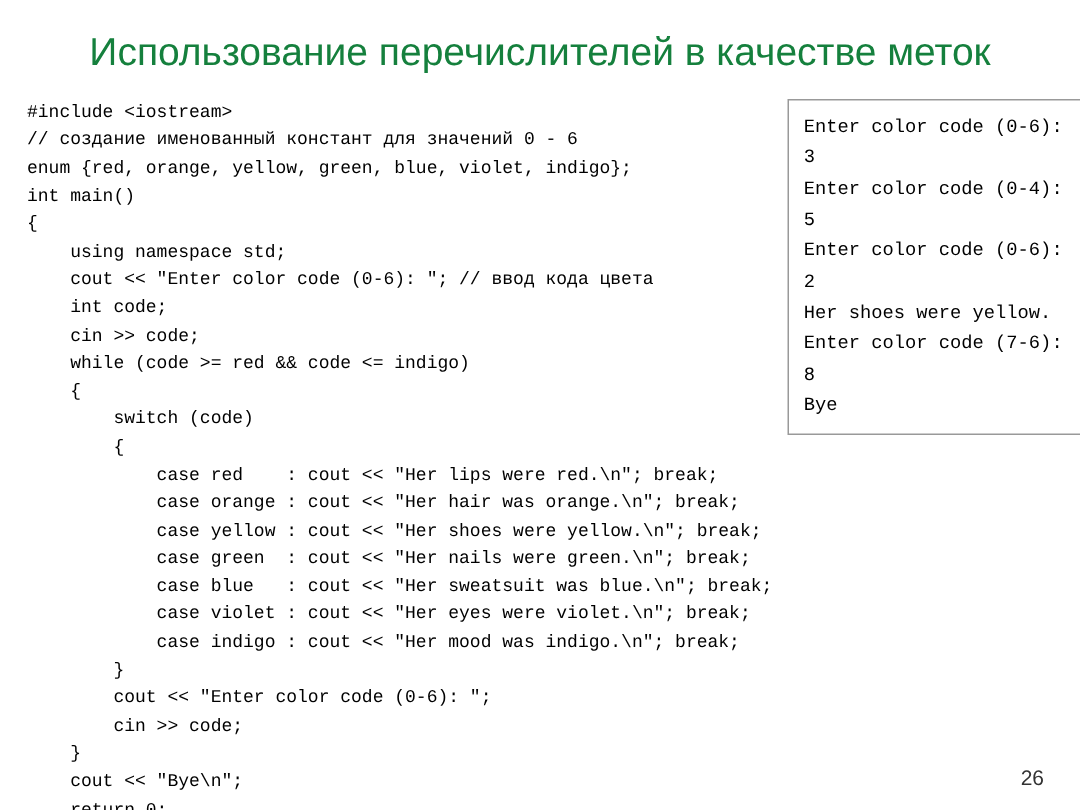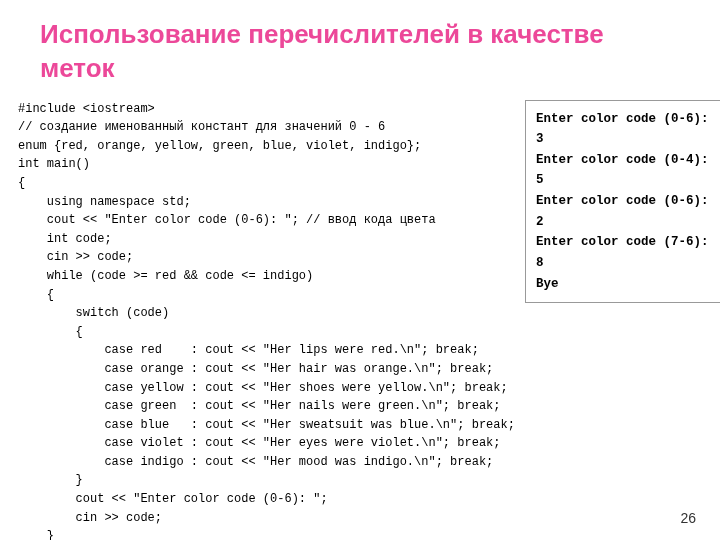--- a/index.html
+++ b/index.html
@@ -7,26 +7,26 @@
     body {
       width: 720px;
       height: 540px;
       background: #ffffff;
       font-family: Arial, sans-serif;
       overflow: hidden;
       position: relative;
     }
 
     .title {
-      text-align: left;
+      text-align: center;
       font-size: 26px;
-      font-weight: bold;
+      font-weight: normal;
       padding: 18px 40px 14px 40px;
       line-height: 1.3;
-      color: #ec4899;
+      color: #15803d;
     }
 
     .content-area {
       display: flex;
       flex-direction: row;
       padding: 0 18px 0 18px;
       gap: 10px;
     }
 
     .code-block {
@@ -47,21 +47,20 @@
       font-size: 12.5px;
       line-height: 1.65;
       color: #000;
       background: #fff;
       align-self: flex-start;
       margin-top: 0;
     }
 
     .output-line {
       display: block;
-      font-weight: bold;
     }
 
     .page-number {
       position: absolute;
       bottom: 14px;
       right: 24px;
       font-size: 14px;
       color: #333;
       margin-top: 14px;
     }
@@ -97,18 +96,19 @@
         cin &gt;&gt; code;
     }
     cout &lt;&lt; "Bye\n";
     return 0;
 }</pre>
 
   <div class="output-box">
   <span class="output-line">Enter color code (0-6): 3</span>
       <span class="output-line">Enter color code (0-4): 5</span>
       <span class="output-line">Enter color code (0-6): 2</span>
+      <span class="output-line">Her shoes were yellow.</span>
       <span class="output-line">Enter color code (7-6): 8</span>
       <span class="output-line">Bye</span>
     </div>
 </div>
 
 <div class="page-number">26</div>
 
 </body></html>

